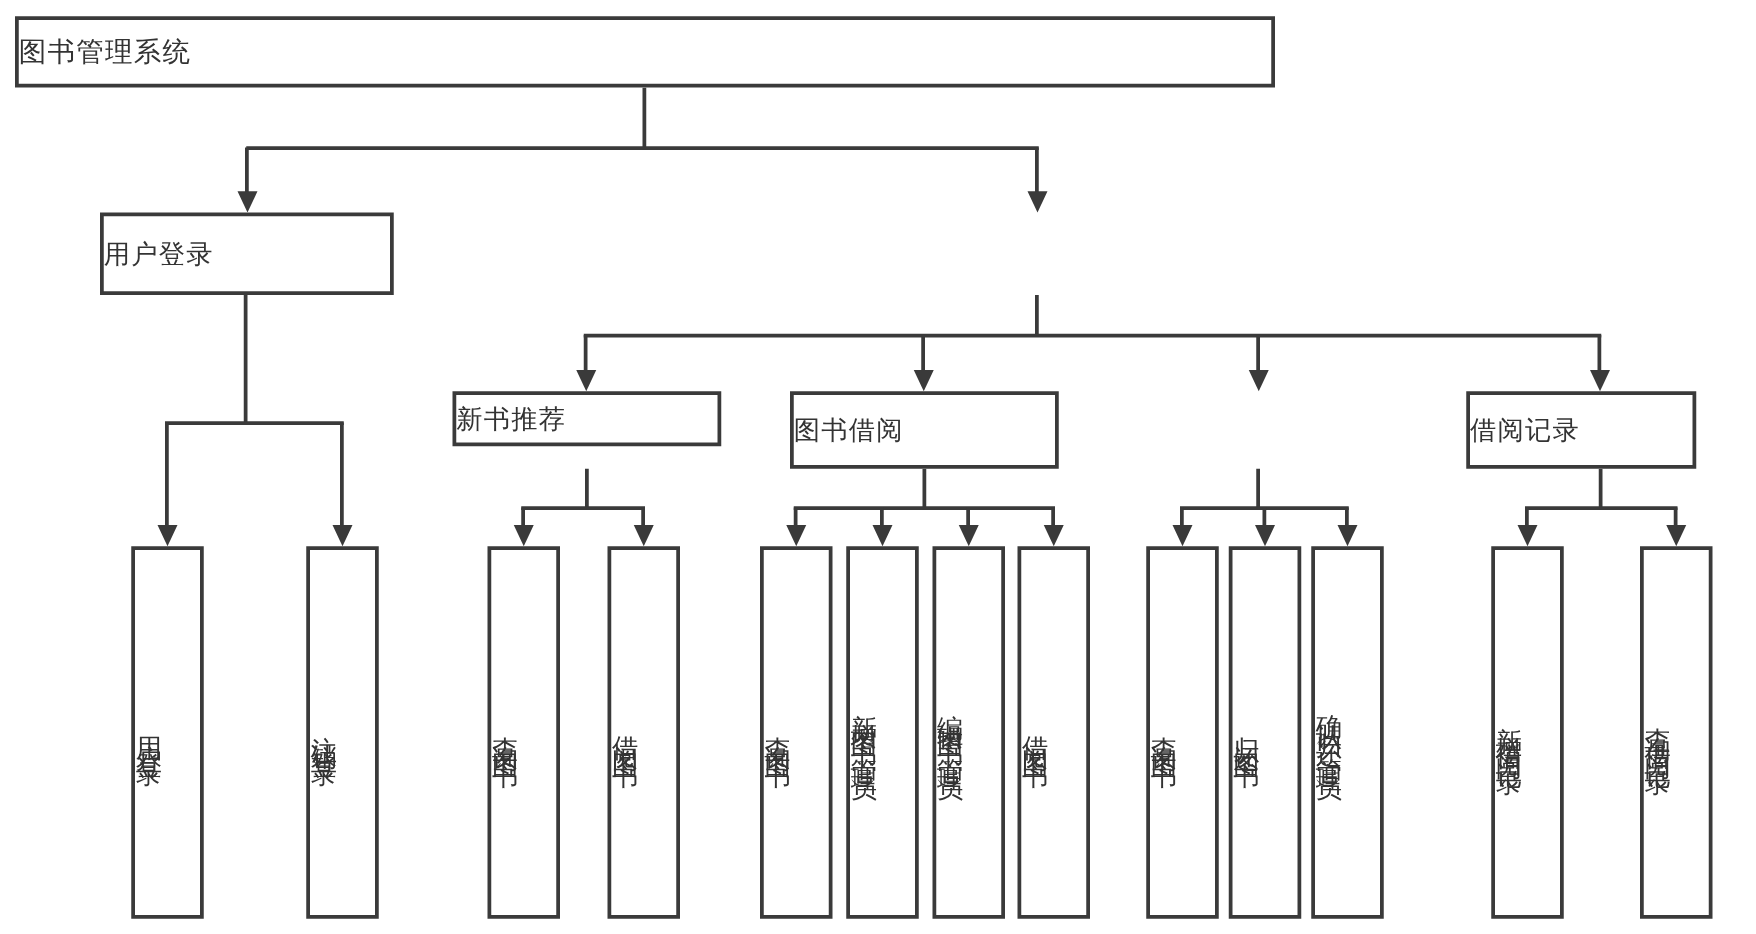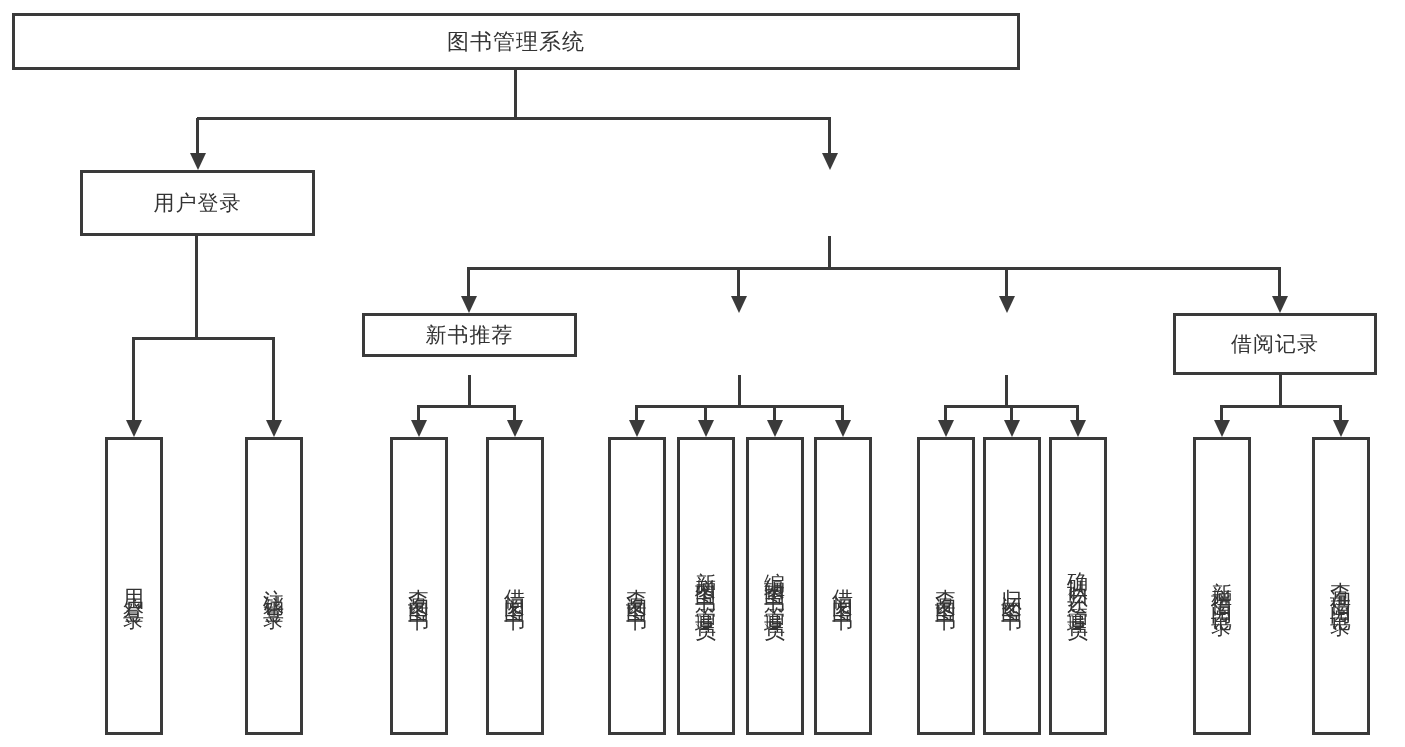--- a/index.html
+++ b/index.html
@@ -17,21 +17,20 @@
     overflow:hidden;
     font-family:"Liberation Sans","DejaVu Sans",sans-serif;
     color:var(--text);
   }
   .box{
     position:absolute;
     border:3px solid var(--line);
     background:#fff;
     display:flex;
     align-items:center;
-    justify-content:center;
     z-index:2;
   }
   .box .label{
     font-size:21px;
     letter-spacing:1px;
     white-space:nowrap;
   }
   .box.root .label{font-size:22px;}
   .box.leaf .vlabel{
     writing-mode:vertical-rl;
@@ -68,23 +67,26 @@
 
   <div class="box" style="left:80px;top:170px;width:235px;height:66px">
     <span class="label">用户登录</span>
   </div>
 
 
   <div class="box" style="left:362px;top:313px;width:215px;height:44px">
     <span class="label">新书推荐</span>
   </div>
 
+  <div class="box" style="left:632px;top:313px;width:215px;height:62px">
+    <span class="label">图书借阅</span>
+  </div>
 
 
-  <div class="box" style="left:1173px;top:313px;width:204px;height:62px">
+  <div class="box" style="left:1173px;top:313px;width:184px;height:62px">
     <span class="label">借阅记录</span>
   </div>
 
   <div class="box leaf" style="left:105px;top:437px;width:58px;height:298px">
     <span class="vlabel">用户登录</span>
   </div>
   <div class="box leaf" style="left:245px;top:437px;width:58px;height:298px">
     <span class="vlabel">注销登录</span>
   </div>
 

